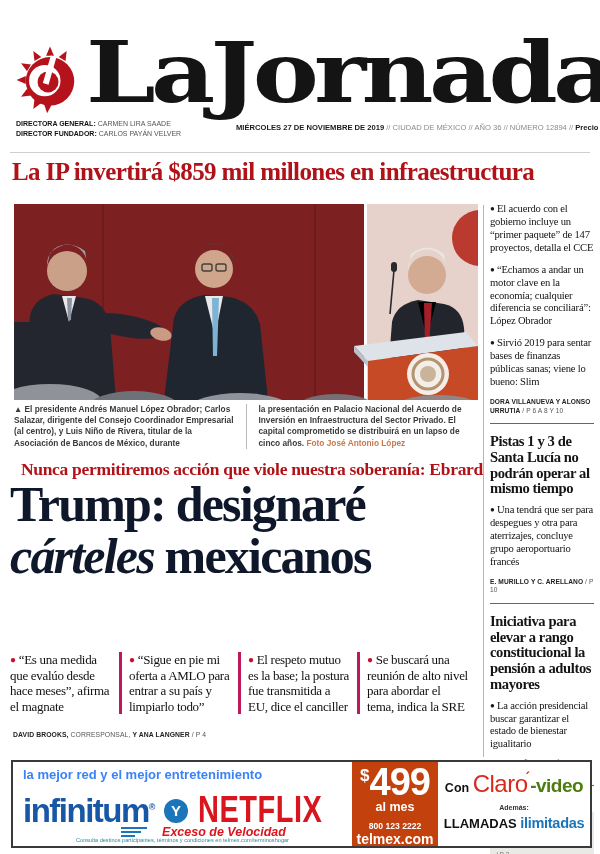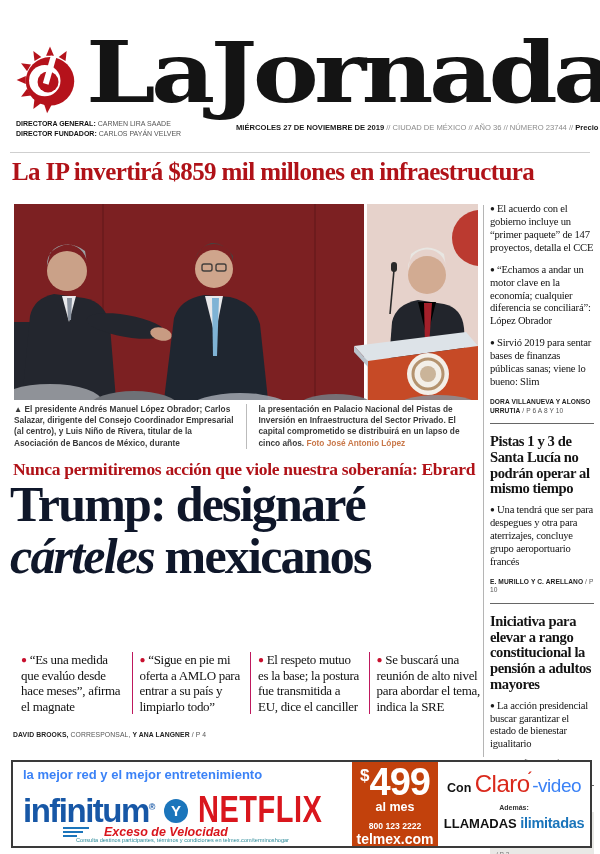--- a/index.html
+++ b/index.html
@@ -42,67 +42,67 @@
   .sb-headline{font-weight:bold;font-size:14.6px;line-height:1.08;letter-spacing:-0.4px;
                margin-bottom:7px;color:#141414;}
   .editorial-label{font-family:"DejaVu Serif",serif;font-weight:bold;font-size:10.5px;
                    letter-spacing:0.5px;margin-bottom:4px;color:#141414;}
   .editorial-box{background:#e9e9e6;padding:5px 6px 6px 6px;font-size:13.5px;line-height:1.15;
                  color:#222;}
   .editorial-box .pg{display:block;font-family:"Liberation Sans",sans-serif;font-size:6.5px;
                      color:#777;margin-top:3px;}
   
   .kicker{position:absolute;top:459px;left:13px;width:470px;font-weight:bold;font-size:17.5px;
-          letter-spacing:-0.3px;color:#b01218;}
+          letter-spacing:-0.3px;color:#b01218;text-align:right;}
   .main-headline{position:absolute;top:478px;left:10px;width:472px;
                  font-weight:bold;font-size:50px;line-height:1.04;letter-spacing:-1.8px;
                  color:#0f172a;}
   .main-headline .it{font-style:italic;}
-  .main-bullets{position:absolute;top:652px;left:19px;width:468px;display:flex;}
+  .main-bullets{position:absolute;top:652px;left:8px;width:468px;display:flex;}
   .mb-item{flex:1;padding:0 7px;font-size:13px;line-height:1.2;letter-spacing:-0.3px;
-           border-left:1px solid #be185d;}
+           border-left:3px solid #be185d;}
   .mb-item:first-child{border-left:none;padding-left:2px;}
   .mb-dot{color:#c8102e;font-size:10px;vertical-align:1px;}
   .main-byline{position:absolute;top:731px;left:13px;font-family:"Liberation Sans",sans-serif;
                font-size:6.8px;font-weight:bold;color:#222;letter-spacing:0.1px;}
   .main-byline .lt{font-weight:normal;color:#555;}
   
   .ad{position:absolute;top:760px;left:11px;width:577px;height:84px;border:2px solid #3a3a3a;
       display:flex;font-family:"Liberation Sans",sans-serif;background:#fff;}
   .ad-left{flex:1;position:relative;padding:5px 8px 2px 10px;}
   .ad-tagline{color:#3b82f6;font-weight:bold;font-size:13px;}
   .ad-brand-row{display:flex;align-items:center;gap:10px;margin-top:12px;}
   .infinitum{color:#1757a6;font-weight:bold;font-size:33px;letter-spacing:-1.5px;line-height:1;}
   .infinitum sup{font-size:9px;}
   .y-circle{width:24px;height:24px;border-radius:50%;background:#1b75bb;color:#fff;
             font-weight:bold;font-size:15px;display:flex;align-items:center;justify-content:center;}
   .netflix{color:#d9161d;font-weight:bold;font-size:29px;letter-spacing:0.5px;line-height:1;
            transform:scaleY(1.25);transform-origin:center;}
-  .exceso{display:flex;align-items:center;gap:15px;margin:-2px 0 0 40px;}
+  .exceso{display:flex;align-items:center;gap:15px;margin:-2px 0 0 40px;justify-content:center;}
   .speed-lines{display:inline-flex;flex-direction:column;gap:2px;}
   .speed-lines i{display:block;height:2px;background:#1b75bb;}
   .speed-lines i:nth-child(1){width:26px;}
   .speed-lines i:nth-child(2){width:20px;}
   .speed-lines i:nth-child(3){width:14px;}
   .exceso-text{color:#d9161d;font-weight:bold;font-style:italic;font-size:12.5px;}
   .fine-print{position:absolute;bottom:3px;left:0;right:0;text-align:center;font-size:5.6px;
               color:#2a8a99;}
   .ad-mid{width:86px;background:#c2410c;color:#fff;text-align:center;padding-top:3px;}
   .price-row{line-height:0.9;}
   .price-cur{font-size:17px;font-weight:bold;vertical-align:14px;}
   .price-num{font-size:38px;font-weight:bold;letter-spacing:-1px;}
   .price-per{font-size:12.5px;font-weight:bold;margin-top:1px;}
   .ad-phone{font-size:8.6px;font-weight:bold;margin-top:7px;}
   .ad-web{font-size:14px;font-weight:bold;}
   .ad-right{width:152px;text-align:center;padding-top:8px;}
   .claro-row{white-space:nowrap;}
   .con{font-size:12.5px;font-weight:bold;color:#111;}
   .claro{font-size:24px;font-weight:normal;color:#da291c;letter-spacing:-0.5px;}
   .claro-tick{color:#da291c;font-weight:bold;font-size:14px;vertical-align:9px;margin-left:-2px;}
-  .claro-video{font-size:19px;font-weight:normal;color:#3b82f6;letter-spacing:-0.5px;}
+  .claro-video{font-size:19px;font-weight:bold;color:#4d7c0f;letter-spacing:-0.5px;}
   .ademas{font-size:7px;font-weight:bold;color:#333;margin-top:6px;}
   .llamadas-row{margin-top:3px;}
   .llamadas{font-size:13px;font-weight:bold;color:#111;}
   .ilimitadas{font-size:14.5px;font-weight:bold;color:#1b75bb;letter-spacing:-0.3px;text-align:center;}
 </style>
 </head>
 <body>
 
 <div class="page">
 
@@ -123,21 +123,21 @@
         <circle cx="47" cy="56" r="24" fill="#ffffff"></circle>
         <circle cx="52" cy="58" r="16" fill="#b5121b"></circle>
         <rect x="50" y="18" width="9" height="44" fill="#ffffff" transform="rotate(16 55 40)"></rect>
       </svg>
       <div class="logo-text">LaJornada</div>
     </div>
     <div class="credits">
       <div><b>DIRECTORA GENERAL: </b><span>CARMEN LIRA SAADE</span></div>
       <div><b>DIRECTOR FUNDADOR: </b><span>CARLOS PAYÁN VELVER</span></div>
     </div>
-    <div class="dateline"><b>MIÉRCOLES 27 DE NOVIEMBRE DE 2019</b><span> // CIUDAD DE MÉXICO // AÑO 36 // NÚMERO 23744 // </span><b>Precio 10 pesos</b></div>
+    <div class="dateline"><b>MIÉRCOLES 27 DE NOVIEMBRE DE 2019</b><span> // CIUDAD DE MÉXICO // AÑO 36 // NÚMERO 12894 // </span><b>Precio 10 pesos</b></div>
   </div>
   <div class="top-rule"></div>
 
   <div class="lead-headline">La IP invertirá $859 mil millones en infraestructura</div>
 
   <div class="photo-wrap">
     <svg viewBox="0 0 464 196" width="464" height="196">
       <rect x="0" y="0" width="464" height="196" fill="#7c2022"></rect>
       <rect x="88" y="0" width="2" height="196" fill="#6d1b1d"></rect>
       <rect x="300" y="0" width="2" height="196" fill="#6d1b1d"></rect>
@@ -182,21 +182,21 @@
       <ellipse cx="120" cy="202" rx="44" ry="15" fill="#6e7177"></ellipse>
       <ellipse cx="226" cy="204" rx="50" ry="15" fill="#9aa0a8" opacity="0.9"></ellipse>
       <ellipse cx="322" cy="203" rx="38" ry="13" fill="#75787e" opacity="0.9"></ellipse>
       <ellipse cx="424" cy="205" rx="44" ry="14" fill="#8b8f96" opacity="0.85"></ellipse>
     </svg>
   </div>
 
   <div class="caption">
     <div class="col"><span>▲</span><span> El presidente Andrés Manuel López Obrador; Carlos Salazar, dirigente del Consejo Coordinador Empresarial (al centro), y Luis Niño de Rivera, titular de la Asociación de Bancos de México, durante</span></div>
     <div class="cap-divider"></div>
-    <div class="col"><span>la presentación en Palacio Nacional del Pistas de Inversión en Infraestructura del Sector Privado. El capital comprometido se distribuirá en un lapso de cinco años.</span><span class="credit"> Foto José Antonio López</span></div>
+    <div class="col"><span>la presentación en Palacio Nacional del Acuerdo de Inversión en Infraestructura del Sector Privado. El capital comprometido se distribuirá en un lapso de cinco años.</span><span class="credit"> Foto José Antonio López</span></div>
   </div>
 
   <div class="v-divider"></div>
   <div class="sidebar">
 
     <div>
       <div class="sb-bullet"><span class="sb-dot">●</span> <span>El acuerdo con el gobierno incluye un “primer paquete” de 147 proyectos, detalla el CCE</span></div>
       <div class="sb-bullet"><span class="sb-dot">●</span> <span>“Echamos a andar un motor clave en la economía; cualquier diferencia se conciliará”: López Obrador</span></div>
       <div class="sb-bullet"><span class="sb-dot">●</span> <span>Sirvió 2019 para sentar bases de finanzas públicas sanas; viene lo bueno: Slim</span></div>
       <div class="byline"><span>DORA VILLANUEVA Y ALONSO URRUTIA</span><span class="pg"> / P 6 A 8 Y 10</span></div>

